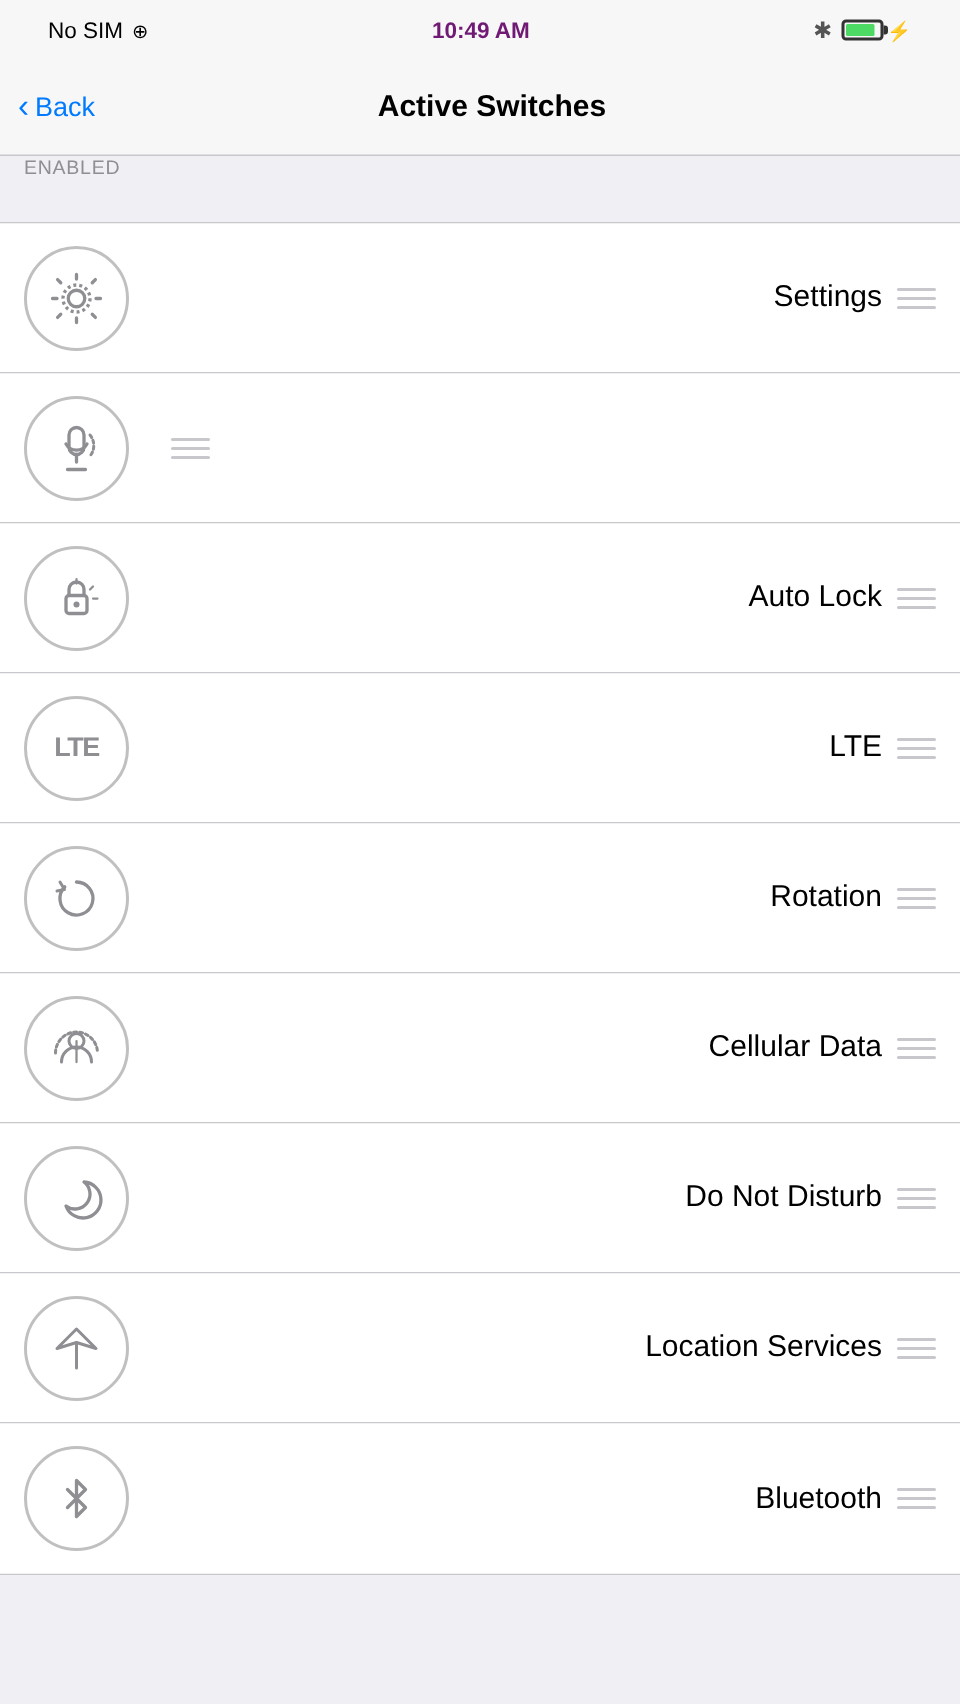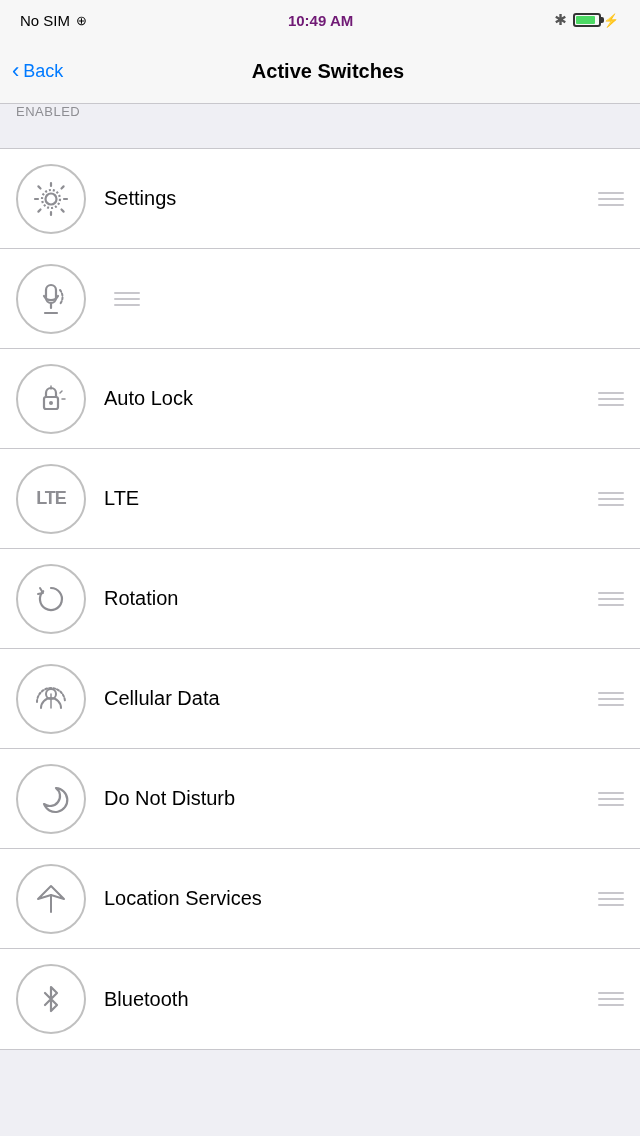--- a/index.html
+++ b/index.html
@@ -13,21 +13,21 @@
     }
 
     
     .status-bar {
       width: 640px;
       height: 40px;
       background: #f7f7f7;
       display: flex;
       align-items: center;
       justify-content: space-between;
-      padding: 0 20px;
+      padding: 0 32px;
       border-bottom: none;
     }
     .status-left {
       font-size: 15px;
       font-weight: 500;
       color: #000;
       display: flex;
       align-items: center;
       gap: 6px;
     }
@@ -135,20 +135,21 @@
       border-bottom: 1px solid #c8c7cc;
     }
     .list-item {
       display: flex;
       align-items: center;
       height: 100px;
       padding: 0 16px;
       border-bottom: 1px solid #c8c7cc;
       background: #fff;
       position: relative;
+      text-align: right;
     }
     .list-item:last-child {
       border-bottom: none;
     }
     .item-icon-wrap {
       width: 70px;
       height: 70px;
       border-radius: 50%;
       border: 2px solid #c0c0c0;
       display: flex;

